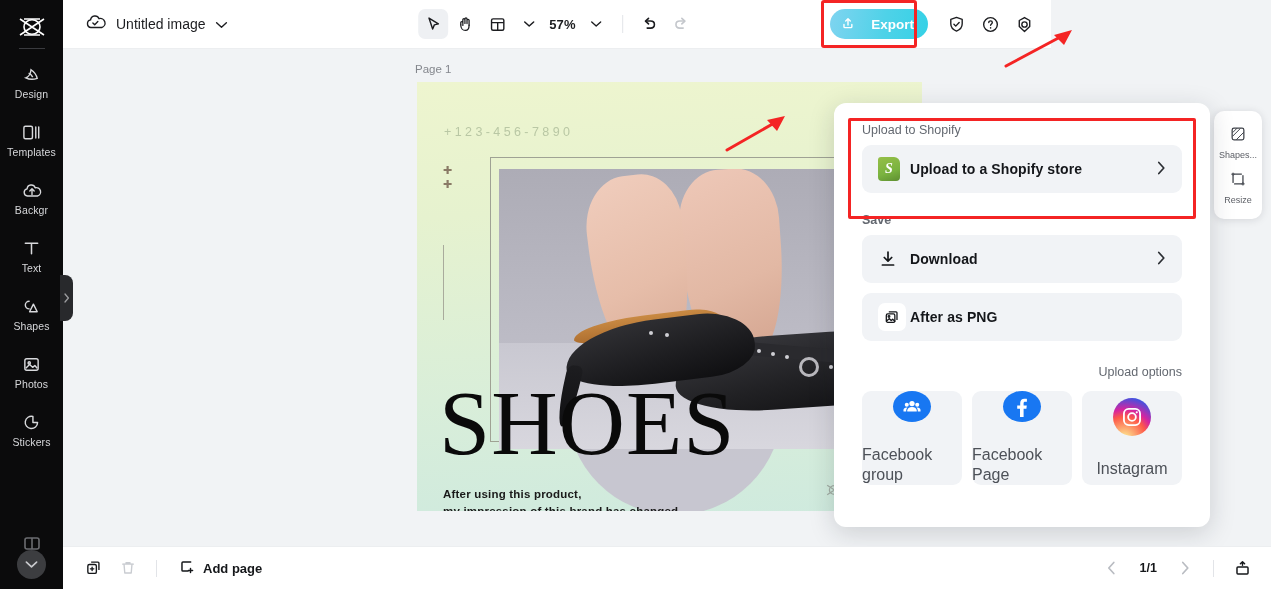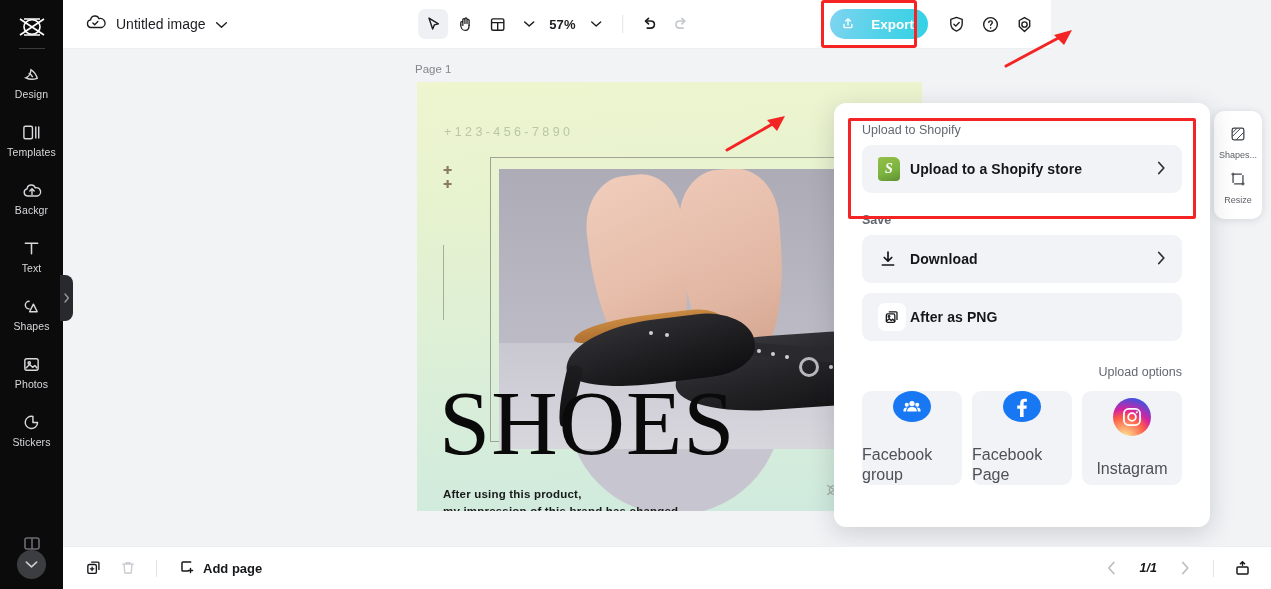--- a/index.html
+++ b/index.html
@@ -231,21 +231,21 @@
   .fb-blue { background: #1877f2; }
   .ig-grad { background: radial-gradient(circle at 30% 107%, #fdf497 0%, #fd5949 45%, #d6249f 60%, #285AEB 90%); }
 
   
   #bottombar {
     position: absolute; left: 63px; top: 546px; width: 1208px; height: 43px;
     background: #ffffff; border-top: 1px solid #eceef0;
     display: flex; align-items: center;
   }
   #bb-left { display: flex; align-items: center; gap: 4px; padding-left: 16px; }
-  #bb-right { position: absolute; right: 14px; display: flex; align-items: center; gap: 4px; font-style: italic; }
+  #bb-right { position: absolute; right: 14px; display: flex; align-items: center; gap: 4px; }
   #add-page {
     display: flex; align-items: center; gap: 7px; padding: 0 8px; height: 28px;
     cursor: pointer; font-size: 13px; font-weight: 600; color: #15171a;
   }
   #page-ind { font-size: 12.5px; font-weight: 600; color: #15171a; padding: 0 9px; }
   .bb-sep { width: 1px; height: 17px; background: #e2e4e8; margin: 0 9px; }
 
   
   .anno-arrow { position: absolute; pointer-events: none; z-index: 30; }
 </style>

